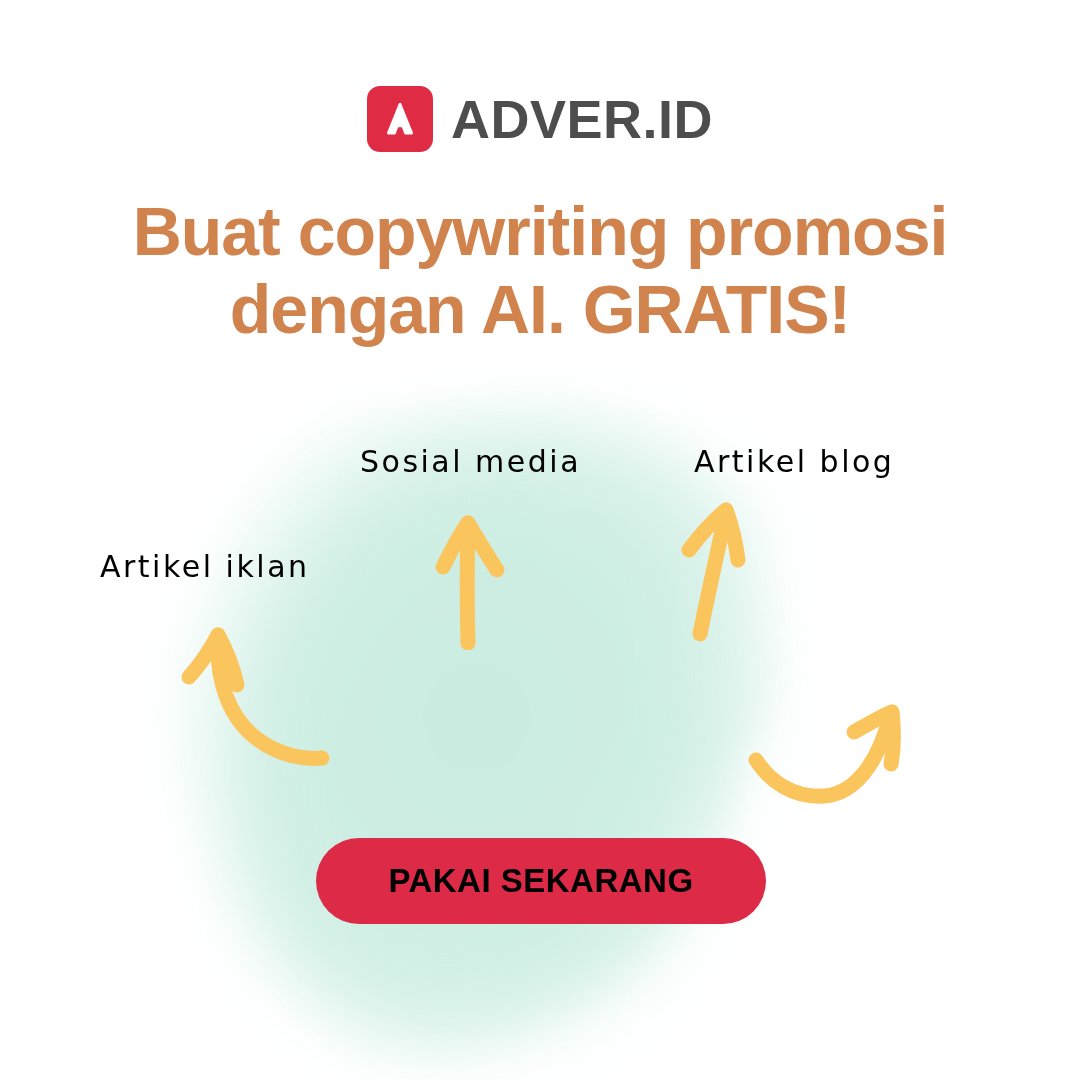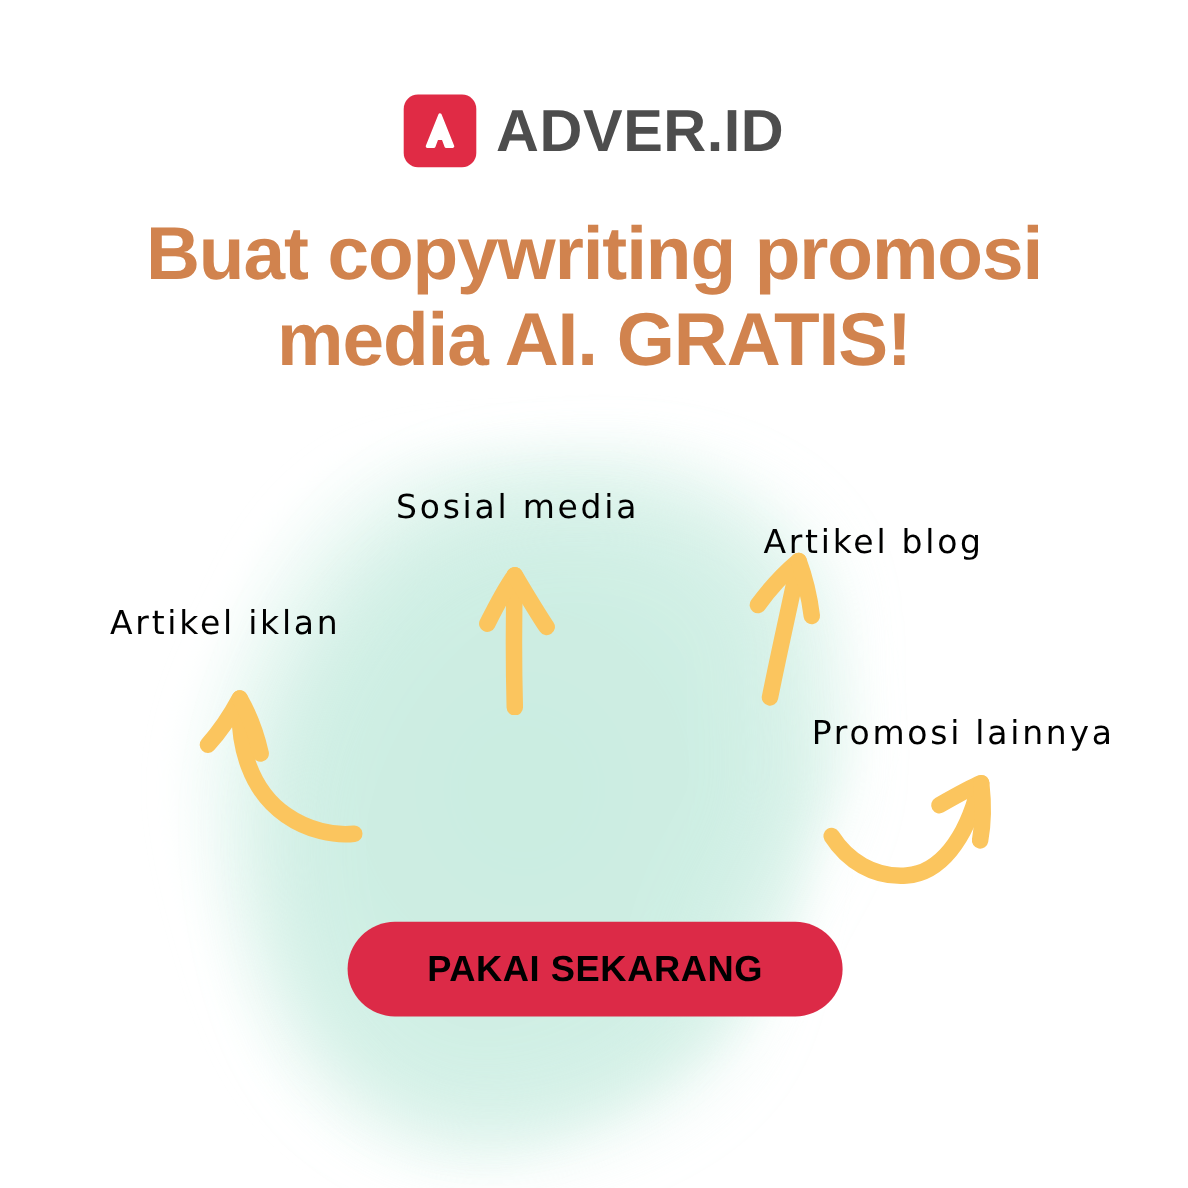--- a/index.html
+++ b/index.html
@@ -81,21 +81,21 @@
     color:#000000;
     font-family:"DejaVu Sans", sans-serif;
     font-size:30px;
     font-weight:normal;
     letter-spacing:2.5px;
     white-space:nowrap;
     line-height:1;
   }
   #label-materi-iklan  { left:100px; top:552px; }
   #label-sosial-media  { left:360px; top:447px; }
-  #label-artikel-blog  { left:694px; top:447px;margin-top:32px; }
+  #label-artikel-blog  { left:694px; top:447px; }
   #label-promosi-lainnya { left:738px; top:652px; }
 
   
   .arrow { position:absolute; pointer-events:none; }
   #arrow-materi-iklan    { left:170px; top:615px; }
   #arrow-sosial-media    { left:432px; top:505px; }
   #arrow-artikel-blog    { left:678px; top:492px; }
   #arrow-promosi-lainnya { left:742px; top:688px; }
 
   
@@ -192,27 +192,26 @@
       <svg width="44" height="44" viewBox="0 0 44 44" xmlns="http://www.w3.org/2000/svg">
         <path d="M22 7.5 L33.5 36 L27.6 36 L24.9 28.8 L19.1 28.8 L16.4 36 L10.5 36 Z
                  M22 16.6 L20.4 22.6 L23.6 22.6 Z" fill="#ffffff" stroke="#ffffff" stroke-width="3" stroke-linejoin="round"></path>
       </svg>
     </span>
     <span class="logo-word">ADVER.ID</span>
   </div>
 
   <h1 class="headline">
     <span class="l1">Buat copywriting promosi</span>
-    <span class="l2">media AI. GRATIS!</span>
+    <span class="l2">dengan AI. GRATIS!</span>
   </h1>
 
   <span class="hand" id="label-materi-iklan">Artikel iklan</span>
   <span class="hand" id="label-sosial-media">Sosial media</span>
   <span class="hand" id="label-artikel-blog">Artikel blog</span>
-  <span class="hand" id="label-promosi-lainnya">Promosi lainnya</span>
 
   <svg class="arrow" id="arrow-materi-iklan" width="170" height="165" viewBox="0 0 170 165" xmlns="http://www.w3.org/2000/svg">
     <g fill="none" stroke="#fbc55e" stroke-width="15" stroke-linecap="round" stroke-linejoin="round">
       <path d="M48 22 C 46 64, 58 104, 90 126 C 110 140, 134 145, 152 143"></path>
       <path d="M19 62 C 30 50, 41 33, 48 20"></path>
       <path d="M48 20 C 56 34, 63 52, 67 70"></path>
     </g>
   </svg>
 
   <svg class="arrow" id="arrow-sosial-media" width="90" height="145" viewBox="0 0 90 145" xmlns="http://www.w3.org/2000/svg">

